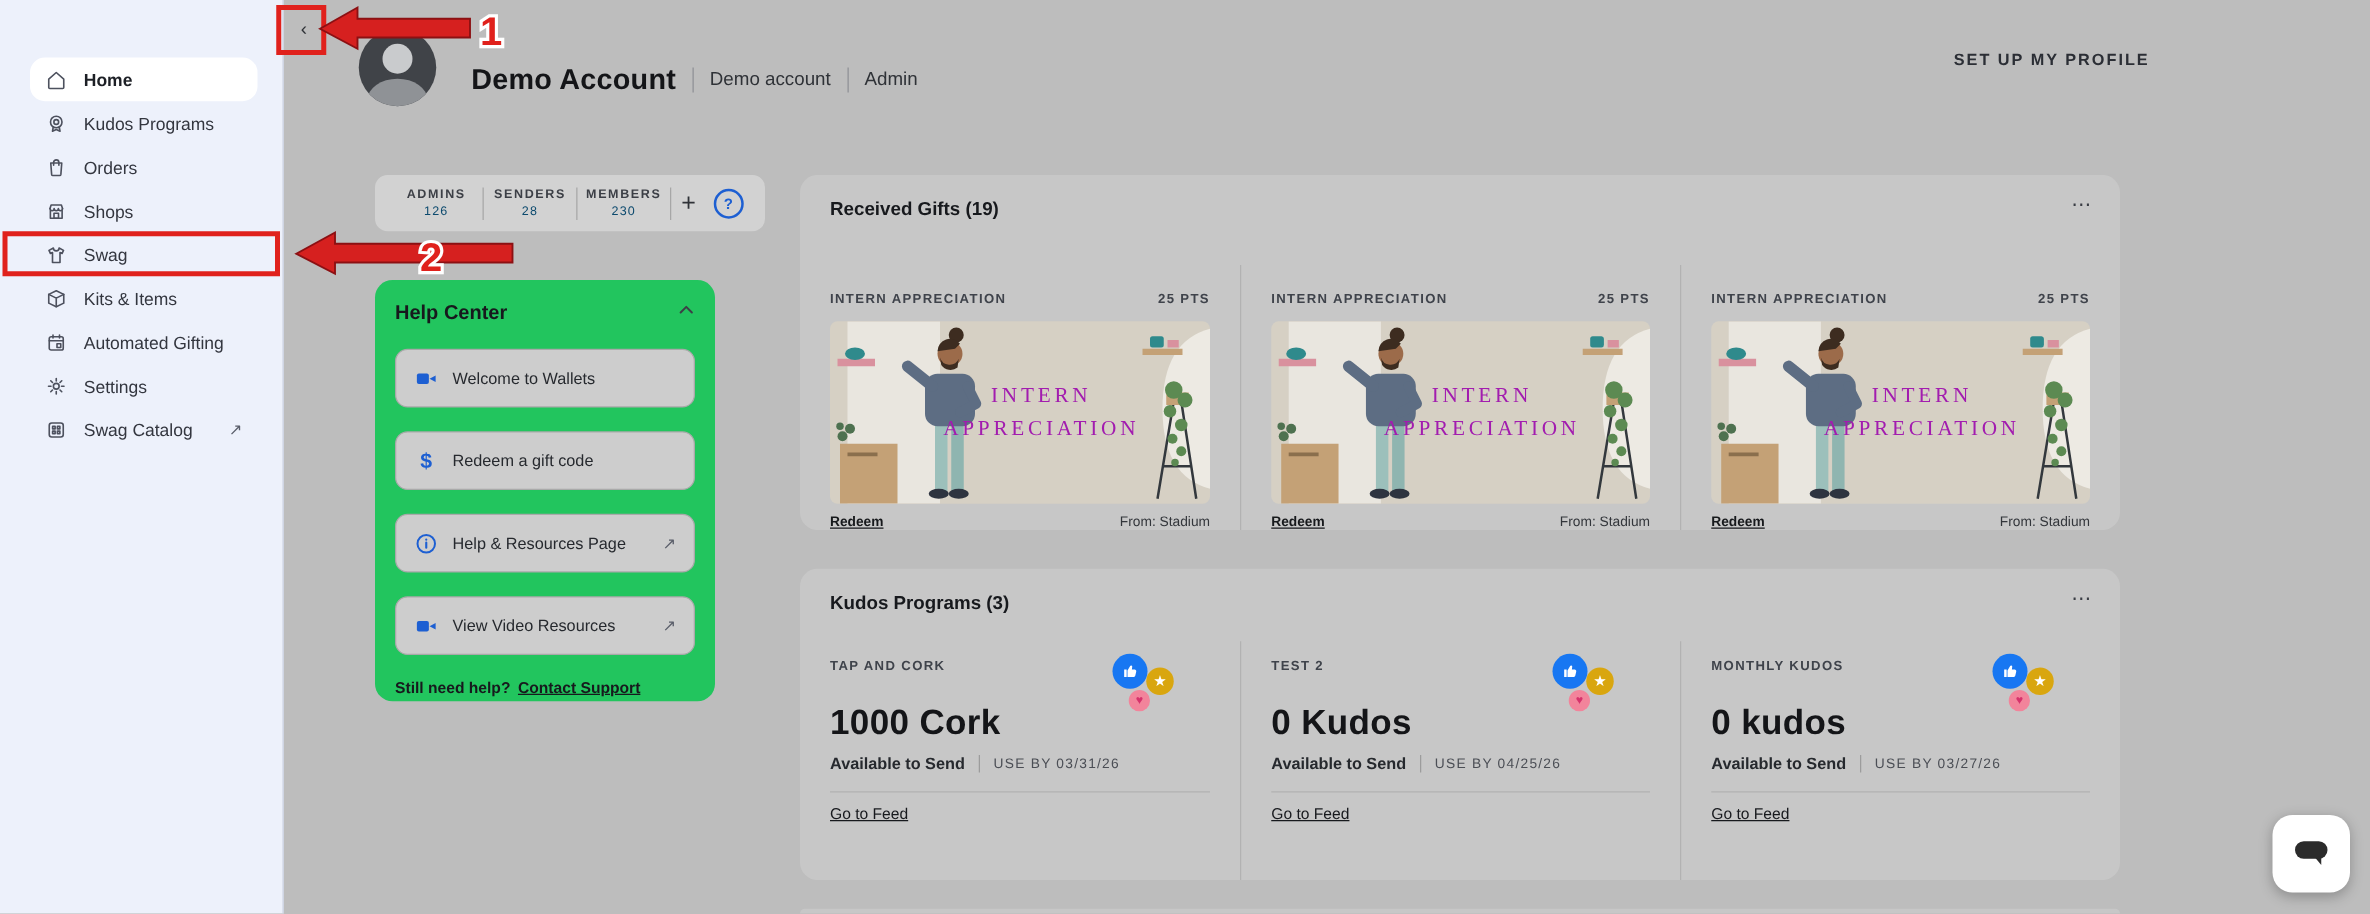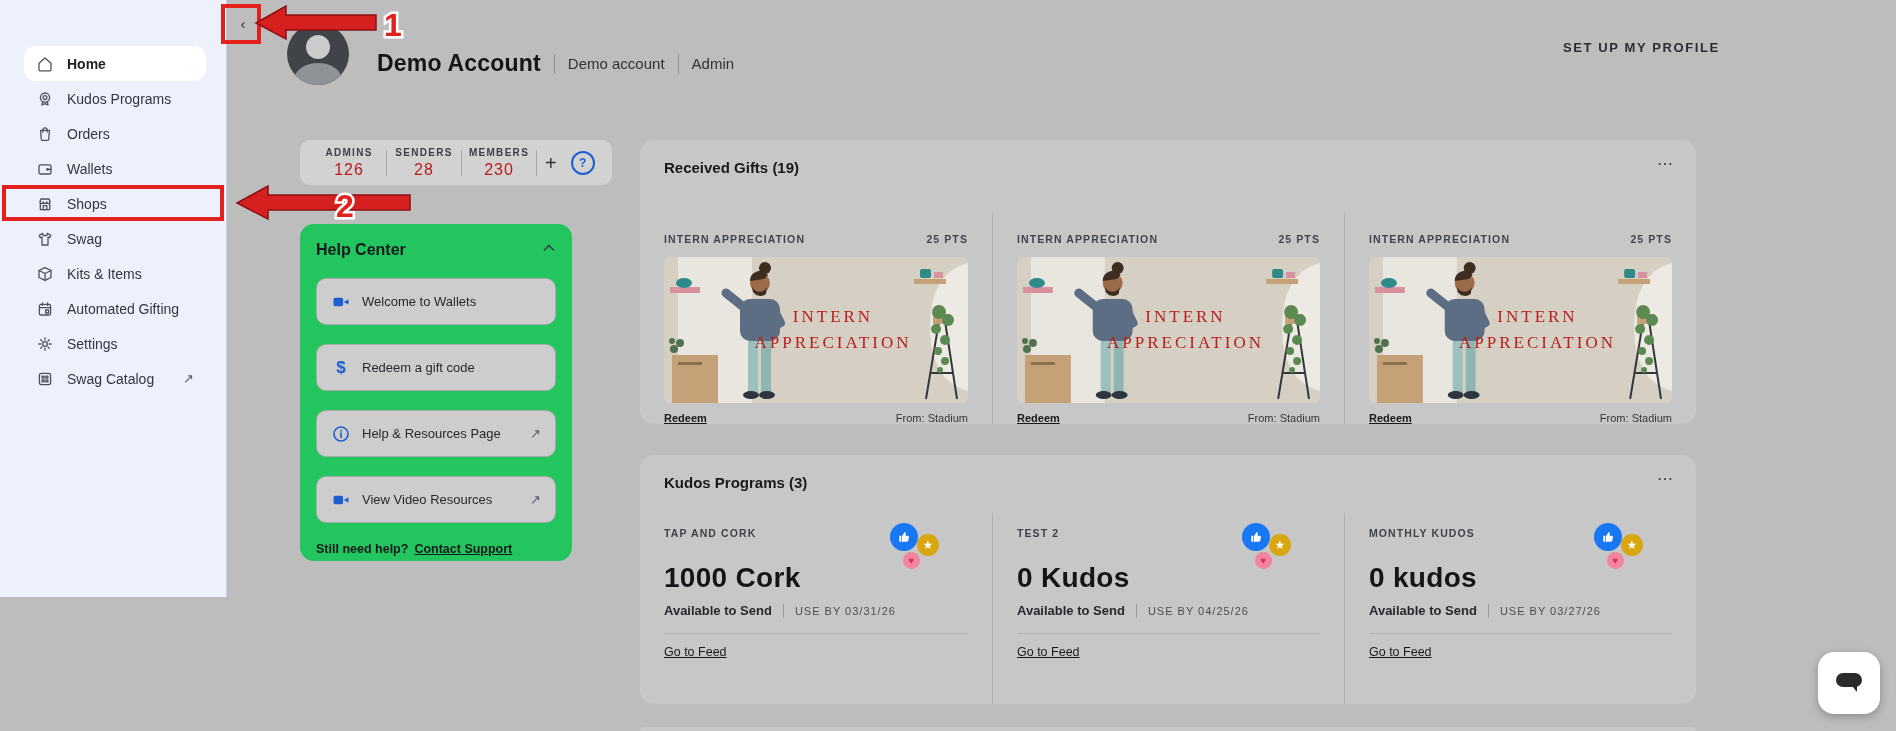--- a/index.html
+++ b/index.html
@@ -1,20 +1,20 @@
 <!DOCTYPE html>
 <html><head>
 <meta charset="utf-8">
 <style>
   html,body{margin:0;padding:0;}
   body{font-family:"Liberation Sans",sans-serif;background:#bdbdbd;}
   #app{position:relative;width:1896px;height:731px;background:#bdbdbd;overflow:hidden;}
 
   
-  .sidebar{position:absolute;left:0;top:0;width:227px;height:597px;background:#edf1fb;border-right:1px solid #c9cfdf;box-sizing:border-box;}
+  .sidebar{position:absolute;left:0;top:0;width:227px;height:731px;background:#edf1fb;border-right:1px solid #c9cfdf;box-sizing:border-box;}
   .nav{padding-top:46px;}
   .nav-item{display:flex;align-items:center;gap:13px;height:35px;margin:0 20px 0 24px;padding:0 12px;border-radius:12px;font-size:14px;color:#33363f;cursor:pointer;}
   .nav-item.active{background:#ffffff;font-weight:bold;color:#1d2026;}
   .nicon{width:18px;height:18px;flex:0 0 18px;display:inline-flex;}
   .nicon svg{width:18px;height:18px;stroke:#4d515e;fill:none;stroke-width:1.3;stroke-linecap:round;stroke-linejoin:round;}
   .ext-arrow{margin-left:auto;font-size:13px;color:#5a5e6a;}
 
   
   .collapse-btn{position:absolute;left:227px;top:6px;width:32px;height:34px;display:flex;align-items:center;justify-content:center;font-size:15px;color:#2e3136;cursor:pointer;}
 
@@ -25,21 +25,21 @@
   .title-row{position:absolute;left:377px;top:50px;display:flex;align-items:center;}
   .page-title{font-size:23px;font-weight:bold;color:#141518;letter-spacing:.2px;}
   .vdiv{width:1px;height:20px;background:#8e9095;margin:0 13px;}
   .sub-name{font-size:15px;color:#2f3237;}
   .setup-profile{position:absolute;left:1563px;top:40px;font-size:13px;font-weight:bold;letter-spacing:1.6px;color:#2b2e35;cursor:pointer;}
 
   
   .stats-pill{position:absolute;left:300px;top:140px;width:312px;height:45px;background:#d2d2d2;border-radius:10px;display:flex;align-items:center;padding:0 12px;box-sizing:border-box;}
   .stat{width:74px;text-align:center;}
   .stat-label{font-size:10px;font-weight:bold;letter-spacing:1.3px;color:#3c3f46;}
-  .stat-value{font-size:16px;color:#b91c1c;margin-top:3px;letter-spacing:1px;}
+  .stat-value{font-size:10px;color:#0c4a6e;margin-top:3px;letter-spacing:1px;}
   .stat-div{width:1px;height:26px;background:#a7a7a7;}
   .add-btn{margin-left:8px;font-size:20px;font-weight:400;color:#2f3237;cursor:pointer;line-height:1;}
   .help-q{margin-left:14px;width:20px;height:20px;border:2px solid #1d5fd2;border-radius:50%;color:#1d5fd2;font-size:12px;font-weight:bold;display:flex;align-items:center;justify-content:center;cursor:pointer;}
 
   
   .help-panel{position:absolute;left:300px;top:224px;width:272px;height:337px;background:#22c55e;border-radius:14px;padding:17px 16px;box-sizing:border-box;}
   .help-head{display:flex;align-items:center;justify-content:space-between;}
   .help-title{font-size:16px;font-weight:bold;color:#17191d;}
   .chev-up svg{width:14px;height:14px;stroke:#3c3f46;stroke-width:1.6;fill:none;stroke-linecap:round;stroke-linejoin:round;}
   .help-btn{margin-top:19px;height:45px;border:1px solid #a9a9a9;background:#cdcdcd;border-radius:10px;display:flex;align-items:center;gap:11px;padding:0 14px;font-size:13px;color:#26292e;cursor:pointer;}
@@ -58,21 +58,21 @@
   .cols{display:flex;position:absolute;left:0;right:0;bottom:0;}
   .col{width:352px;box-sizing:border-box;padding:0 24px;}
   .col + .col{border-left:1px solid #b2b2b2;}
 
   
   #rg-panel{left:640px;top:140px;width:1056px;height:284px;}
   #rg-panel .cols{top:72px;}
   .gift-label-row{display:flex;justify-content:space-between;margin-top:21px;font-size:10.5px;font-weight:bold;letter-spacing:1.1px;color:#3f434b;}
   .gift-art{position:relative;margin-top:12px;height:146px;border-radius:6px;background:#d6d0c4;overflow:hidden;}
   .gift-art svg{position:absolute;inset:0;width:100%;height:100%;}
-  .gift-art-text{position:absolute;left:60px;right:26px;top:50%;transform:translateY(-50%);text-align:center;font-family:"Liberation Serif",serif;color:#b91c1c;font-size:17px;letter-spacing:3px;line-height:1.55;}
+  .gift-art-text{position:absolute;left:60px;right:26px;top:50%;transform:translateY(-50%);text-align:center;font-family:"Liberation Serif",serif;color:#a21caf;font-size:17px;letter-spacing:3px;line-height:1.55;}
   .gift-foot{display:flex;justify-content:space-between;margin-top:9px;font-size:11px;}
   .redeem-link{font-weight:bold;text-decoration:underline;color:#17191c;cursor:pointer;}
   .gift-from{color:#33363b;}
 
   
   #kp-panel{left:640px;top:455px;width:1056px;height:249px;}
   #kp-panel .cols{top:58px;}
   .kp-col{position:relative;}
   .kp-name{margin-top:14px;font-size:10.5px;font-weight:bold;letter-spacing:1.1px;color:#3f434b;}
   .emoji-cluster{position:absolute;top:10px;right:46px;width:56px;height:48px;}
@@ -128,30 +128,20 @@
       <div class="nav-item">
         <span class="nicon">
             <svg viewBox="0 0 18 18">
               <path d="M4.6 5.4h8.8l-.7 9.1a1 1 0 0 1-1 .9H6.3a1 1 0 0 1-1-.9z"></path>
               <path d="M6.9 7.2V5a2.1 2.1 0 0 1 4.2 0v2.2"></path>
             </svg>
           </span>
         <span>Orders</span>
       </div>
 
-      <div class="nav-item">
-        <span class="nicon">
-            <svg viewBox="0 0 18 18">
-              <rect x="3" y="4.8" width="12" height="9.2" rx="1.6"></rect>
-              <path d="M10.8 9.4H15"></path>
-              <circle cx="11.6" cy="9.4" r=".7"></circle>
-            </svg>
-          </span>
-        <span>Wallets</span>
-      </div>
 
       <div class="nav-item">
         <span class="nicon">
             <svg viewBox="0 0 18 18">
               <path d="M4 6.8 4.9 4h8.2l.9 2.8"></path>
               <path d="M4.3 8.6v6h9.4v-6"></path>
               <path d="M4 6.8c0 1 .8 1.8 1.7 1.8s1.6-.8 1.6-1.8c0 1 .8 1.8 1.7 1.8s1.7-.8 1.7-1.8c0 1 .7 1.8 1.6 1.8S14 7.8 14 6.8"></path>
               <rect x="7.2" y="10.6" width="3.6" height="4"></rect>
             </svg>
           </span>

